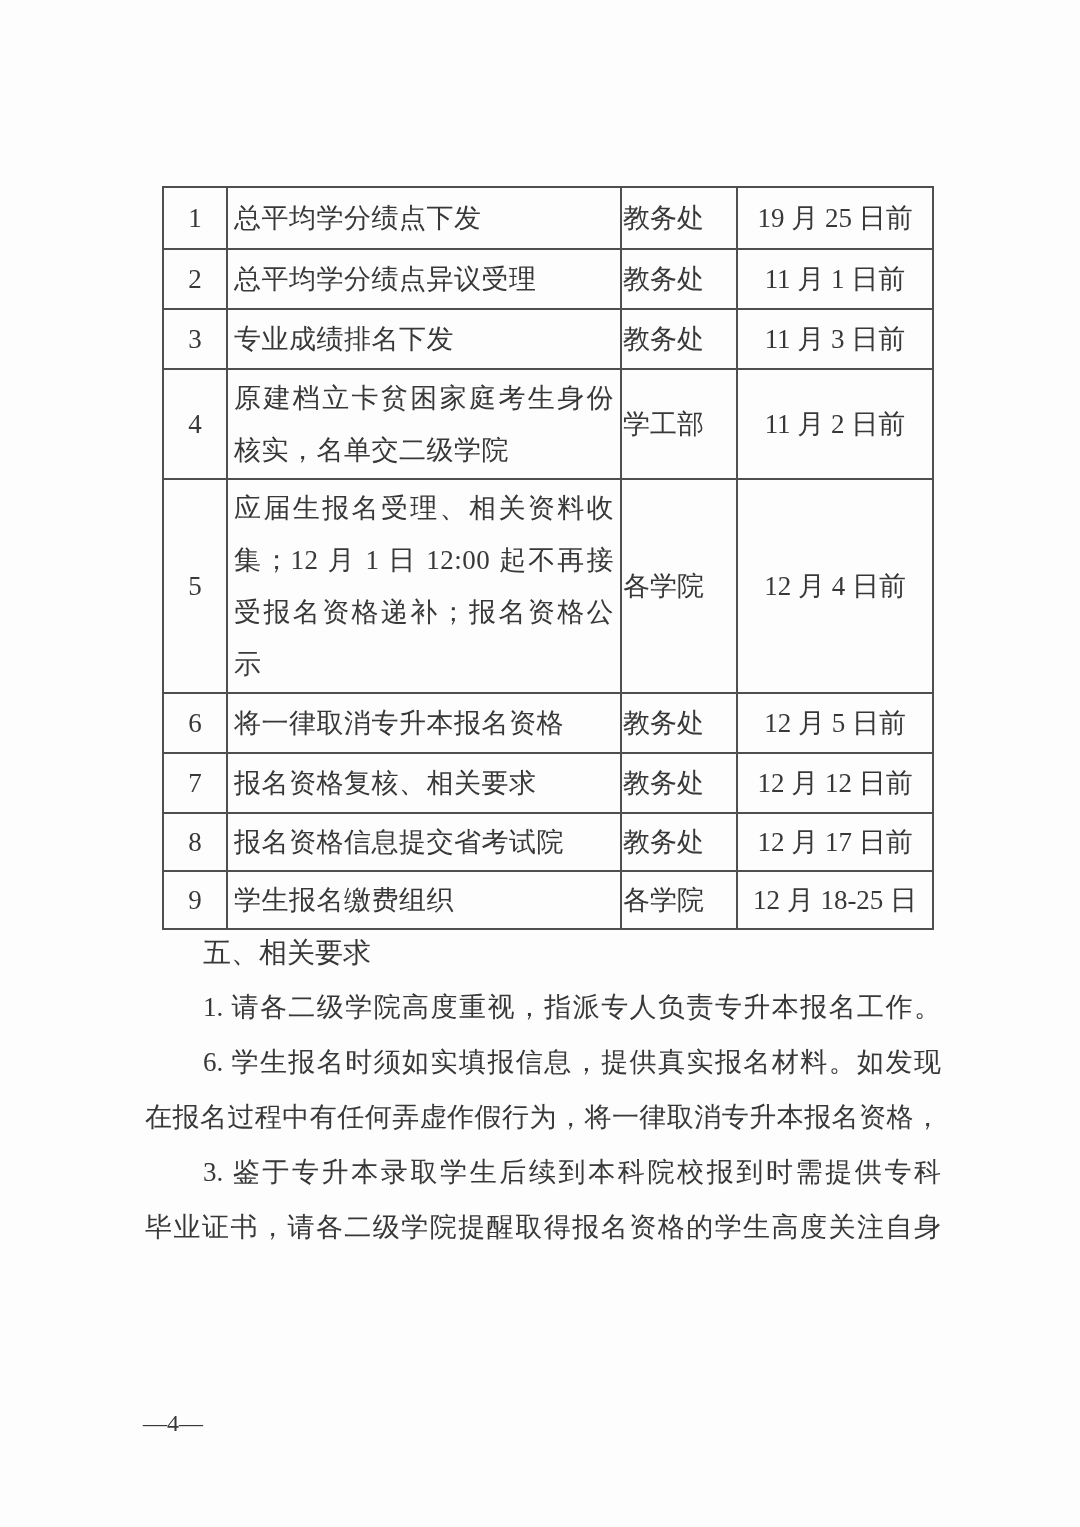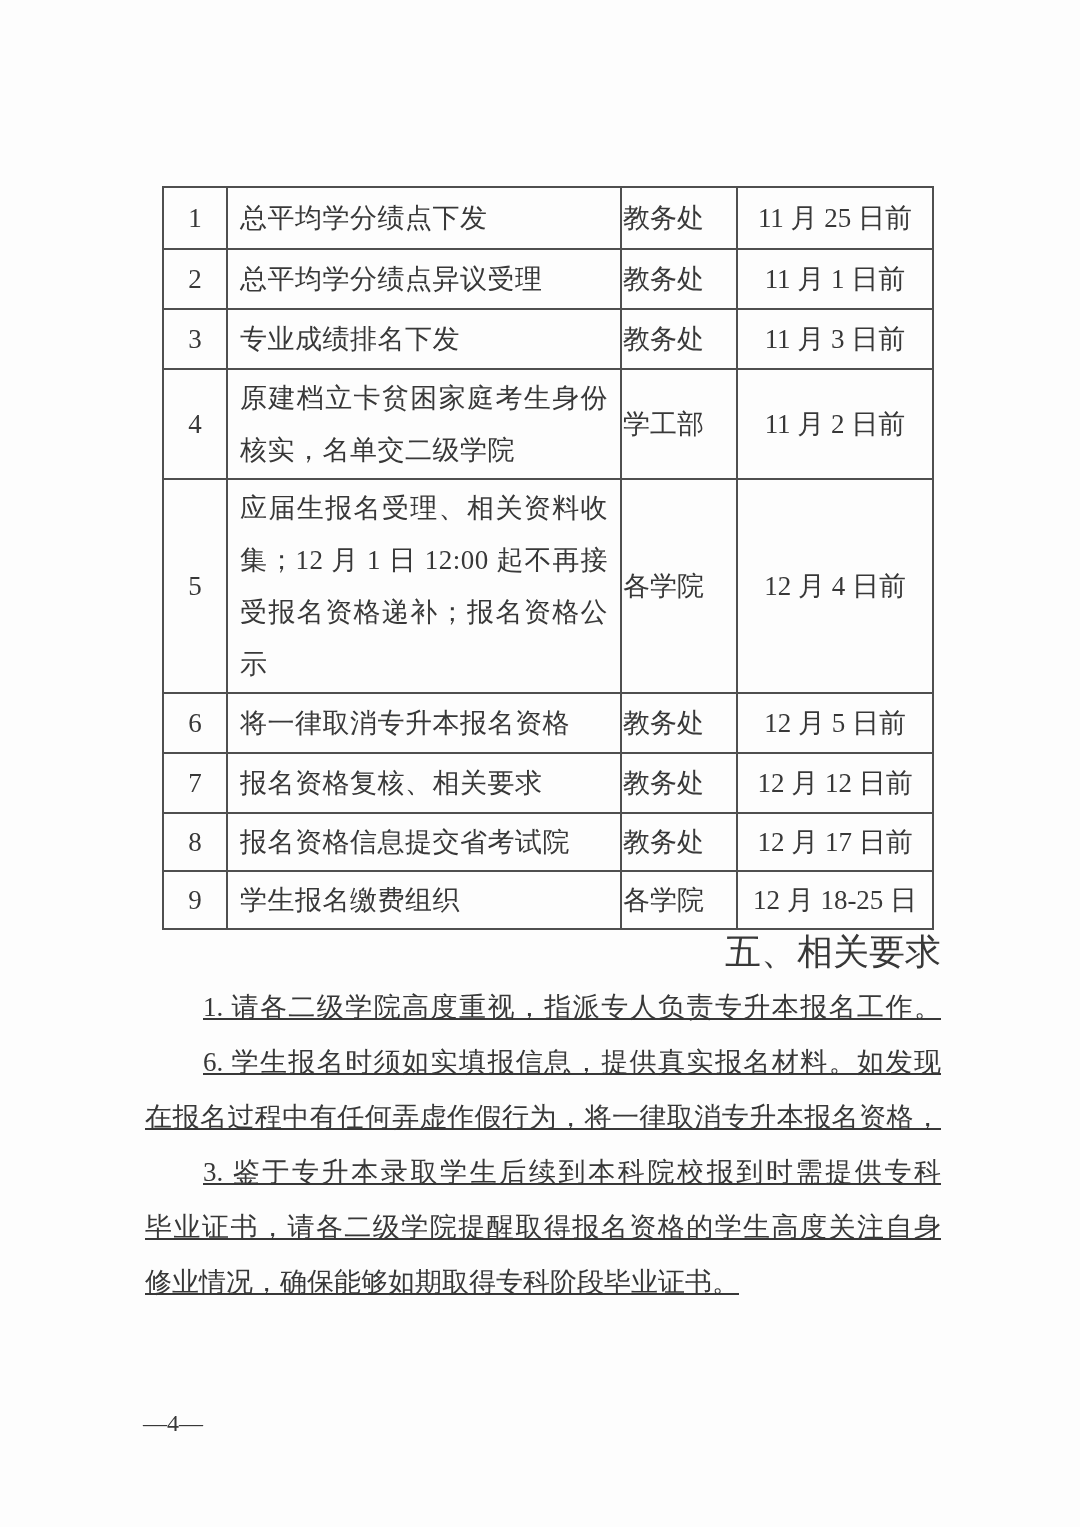--- a/index.html
+++ b/index.html
@@ -33,21 +33,21 @@
     line-height: 52px;
     vertical-align: middle;
     overflow: hidden;
   }
   table.schedule col.c-no   { width: 64px;  }
   table.schedule col.c-task { width: 394px; }
   table.schedule col.c-dept { width: 116px; }
   table.schedule col.c-date { width: 196px; }
 
   td.no   { text-align: center; }
-  td.task { text-align: justify; padding: 2px 12px; letter-spacing: 0.5px; }
+  td.task { text-align: justify; padding: 2px 6px; letter-spacing: 0.5px; }
   td.dept { text-align: left; }
   td.date { text-align: center; white-space: nowrap; }
 
   tr:nth-child(1) { height: 62px;  }
   tr:nth-child(2) { height: 60px;  }
   tr:nth-child(3) { height: 60px;  }
   tr:nth-child(4) { height: 108px; }
   tr:nth-child(5) { height: 210px; }
   tr:nth-child(6) { height: 60px;  }
   tr:nth-child(7) { height: 60px;  }
@@ -59,28 +59,26 @@
     position: absolute;
     left: 145px;
     top: 925px;
     width: 796px;
     font-size: 27px;
   }
   .req-heading {
     height: 55px;
     line-height: 55px;
     text-indent: 58px;
-    font-size: 36px;
-    text-align: right;
+    font-size: 28px;
   }
   .req-line {
     height: 55px;
     line-height: 55px;
     white-space: nowrap;
-    text-decoration: underline;
   }
   .req-line.indent { text-indent: 58px; }
   .req-line.fill {
     white-space: normal;
     text-align: justify;
     text-align-last: justify;
   }
 
   
   .page-footer {
@@ -101,21 +99,21 @@
       <col class="c-no">
         <col class="c-task">
         <col class="c-dept">
         <col class="c-date">
     </colgroup>
     <tbody>
       <tr>
         <td class="no">1</td>
         <td class="task">总平均学分绩点下发</td>
         <td class="dept">教务处</td>
-        <td class="date">11 月 25 日前</td>
+        <td class="date">19 月 25 日前</td>
       </tr>
       <tr>
         <td class="no">2</td>
         <td class="task">总平均学分绩点异议受理</td>
         <td class="dept">教务处</td>
         <td class="date">11 月 1 日前</td>
       </tr>
       <tr>
         <td class="no">3</td>
         <td class="task">专业成绩排名下发</td>
@@ -161,18 +159,17 @@
     </tbody>
   </table>
 
   <div class="requirements">
     <div class="req-heading">五、相关要求</div>
     <div class="req-line indent fill">1. 请各二级学院高度重视，指派专人负责专升本报名工作。</div>
     <div class="req-line indent fill">6. 学生报名时须如实填报信息，提供真实报名材料。如发现</div>
     <div class="req-line fill">在报名过程中有任何弄虚作假行为，将一律取消专升本报名资格，</div>
     <div class="req-line indent fill">3. 鉴于专升本录取学生后续到本科院校报到时需提供专科</div>
     <div class="req-line fill">毕业证书，请各二级学院提醒取得报名资格的学生高度关注自身</div>
-    <div class="req-line">修业情况，确保能够如期取得专科阶段毕业证书。</div>
   </div>
 
   <div class="page-footer">—4—</div>
 
 </div>
 
 </body></html>

